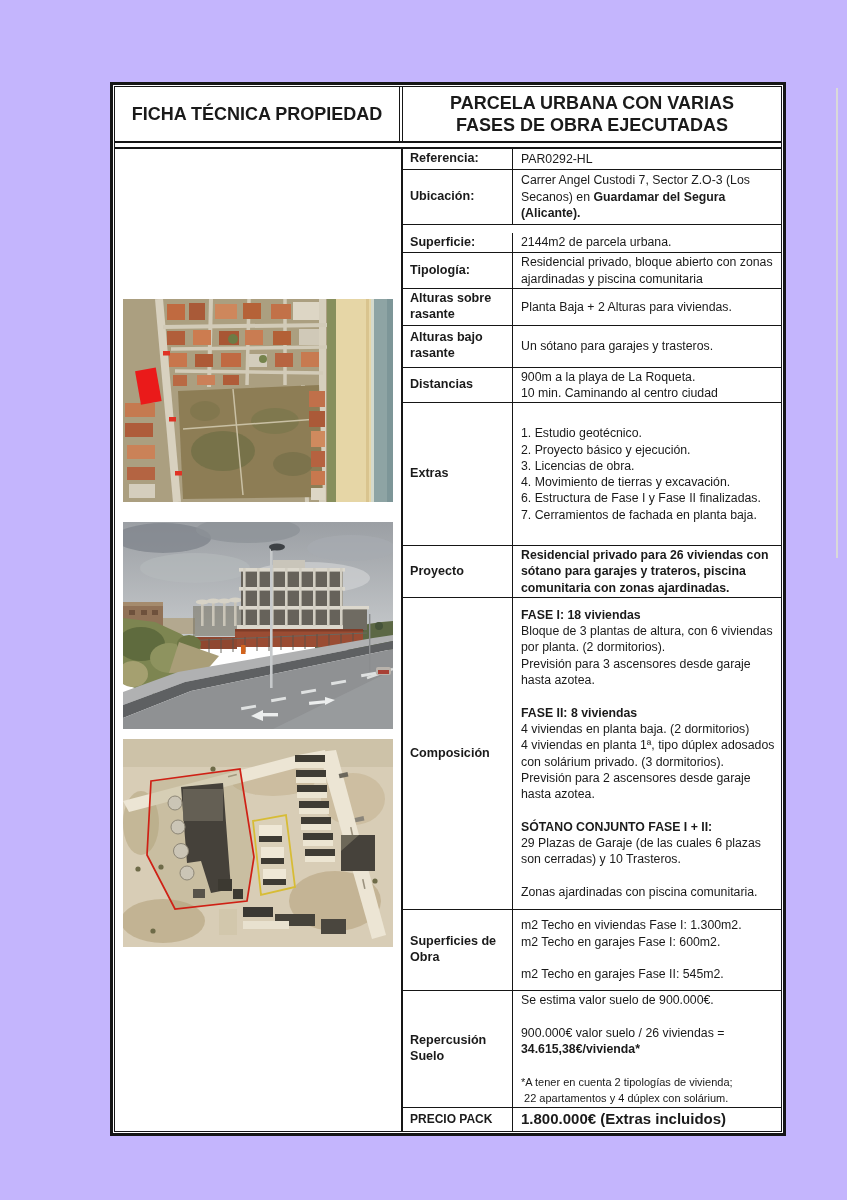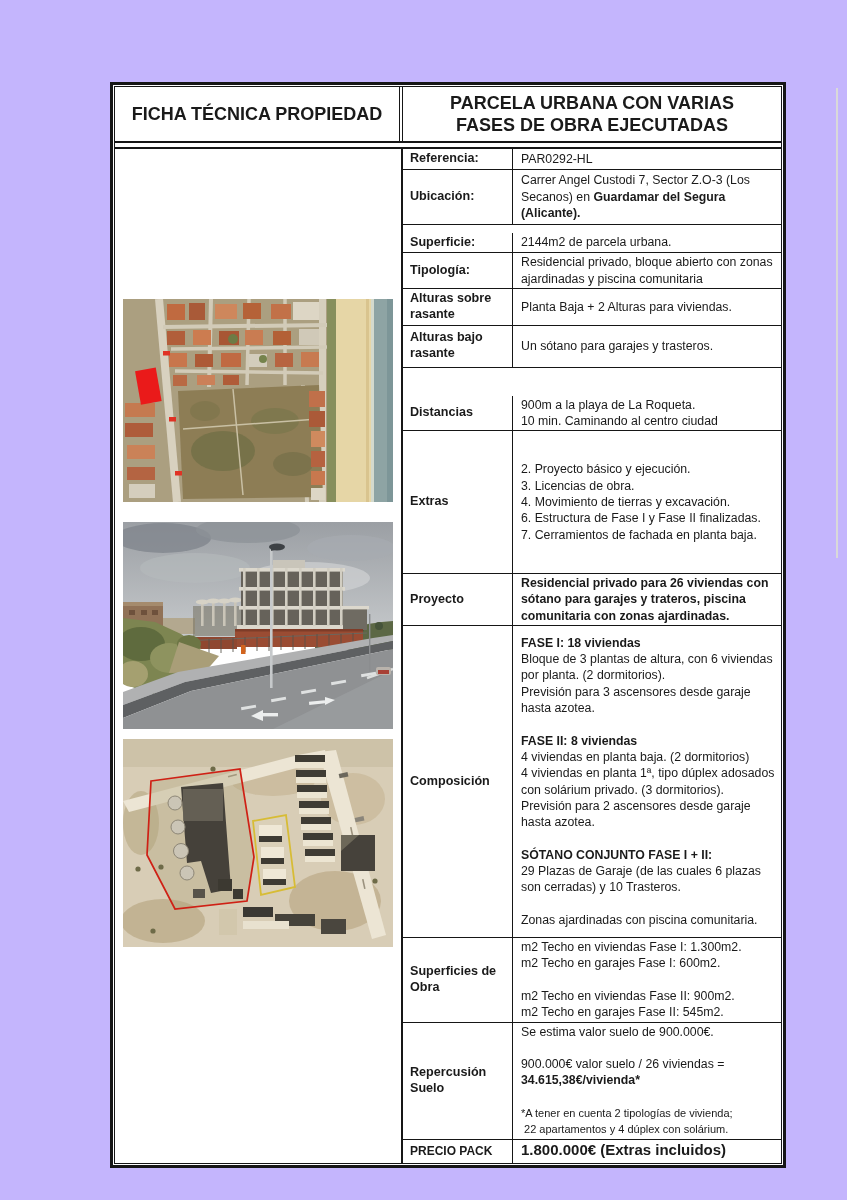--- a/index.html
+++ b/index.html
@@ -44,21 +44,21 @@
   .bold  { font-weight:bold; }
   .small { font-size:11px; line-height:14px;text-align:center; }
   .lg    { font-size:15px; font-weight:bold; }
 
   .trow[data-name="row-referencia"]            { min-height:18px; }
   .trow[data-name="row-ubicacion"]             { min-height:55px; }
   .trow[data-name="row-superficie"]            { min-height:18px;margin-top:8px; }
   .trow[data-name="row-tipologia"]             { min-height:34px; }
   .trow[data-name="row-alturas-sobre-rasante"] { min-height:32px; }
   .trow[data-name="row-alturas-bajo-rasante"]  { min-height:42px; }
-  .trow[data-name="row-distancias"]            { min-height:33px;margin-top:28px; }
+  .trow[data-name="row-distancias"]            { min-height:33px; }
   .trow[data-name="row-extras"]                { min-height:143px; }
   .trow[data-name="row-proyecto"]              { min-height:48px; }
   .trow[data-name="row-composicion"]           { min-height:312px; }
   .trow[data-name="row-superficies-de-obra"]   { min-height:81px; }
   .trow[data-name="row-repercusion-suelo"]     { min-height:102px; }
   .trow[data-name="row-precio-pack"]           { min-height:23px; }
   .trow[data-name="row-precio-pack"] .tlabel   { font-size:12px; }
 </style>
 </head>
 <body>
@@ -394,20 +394,21 @@
             <div class="trow" data-name="row-distancias">
               <div class="tlabel" data-name="row-label">Distancias</div>
               <div class="tvalue" data-name="row-value">
                 <div class="vline" data-name="value-line"><span>900m a la playa de La Roqueta.</span></div>
                 <div class="vline" data-name="value-line"><span>10 min. Caminando al centro ciudad</span></div>
               </div>
             </div>
             <div class="trow" data-name="row-extras">
               <div class="tlabel" data-name="row-label">Extras</div>
               <div class="tvalue" data-name="row-value">
+                <div class="vline" data-name="value-line"><span>1. Estudio geotécnico.</span></div>
                 <div class="vline" data-name="value-line"><span>2. Proyecto básico y ejecución.</span></div>
                 <div class="vline" data-name="value-line"><span>3. Licencias de obra.</span></div>
                 <div class="vline" data-name="value-line"><span>4. Movimiento de tierras y excavación.</span></div>
                 <div class="vline" data-name="value-line"><span>6. Estructura de Fase I y Fase II finalizadas.</span></div>
                 <div class="vline" data-name="value-line"><span>7. Cerramientos de fachada en planta baja.</span></div>
               </div>
             </div>
             <div class="trow" data-name="row-proyecto">
               <div class="tlabel" data-name="row-label">Proyecto</div>
               <div class="tvalue" data-name="row-value">
@@ -431,21 +432,20 @@
                 <div class="vline" data-name="value-line">&nbsp;</div>
                 <div class="vline" data-name="value-line"><span>Zonas ajardinadas con piscina comunitaria.</span></div>
               </div>
             </div>
             <div class="trow" data-name="row-superficies-de-obra">
               <div class="tlabel" data-name="row-label">Superficies de Obra</div>
               <div class="tvalue" data-name="row-value">
                 <div class="vline" data-name="value-line"><span>m2 Techo en viviendas Fase I: 1.300m2.</span></div>
                 <div class="vline" data-name="value-line"><span>m2 Techo en garajes Fase I: 600m2.</span></div>
                 <div class="vline" data-name="value-line">&nbsp;</div>
-                <div class="vline" data-name="value-line"><span>m2 Techo en viviendas Fase II: 900m2.</span></div>
                 <div class="vline" data-name="value-line"><span>m2 Techo en garajes Fase II: 545m2.</span></div>
               </div>
             </div>
             <div class="trow" data-name="row-repercusion-suelo">
               <div class="tlabel" data-name="row-label">Repercusión Suelo</div>
               <div class="tvalue" data-name="row-value">
                 <div class="vline" data-name="value-line"><span>Se estima valor suelo de 900.000€.</span></div>
                 <div class="vline" data-name="value-line">&nbsp;</div>
                 <div class="vline" data-name="value-line"><span>900.000€ valor suelo / 26 viviendas =</span></div>
                 <div class="vline" data-name="value-line"><span class="bold">34.615,38€/vivienda*</span></div>

